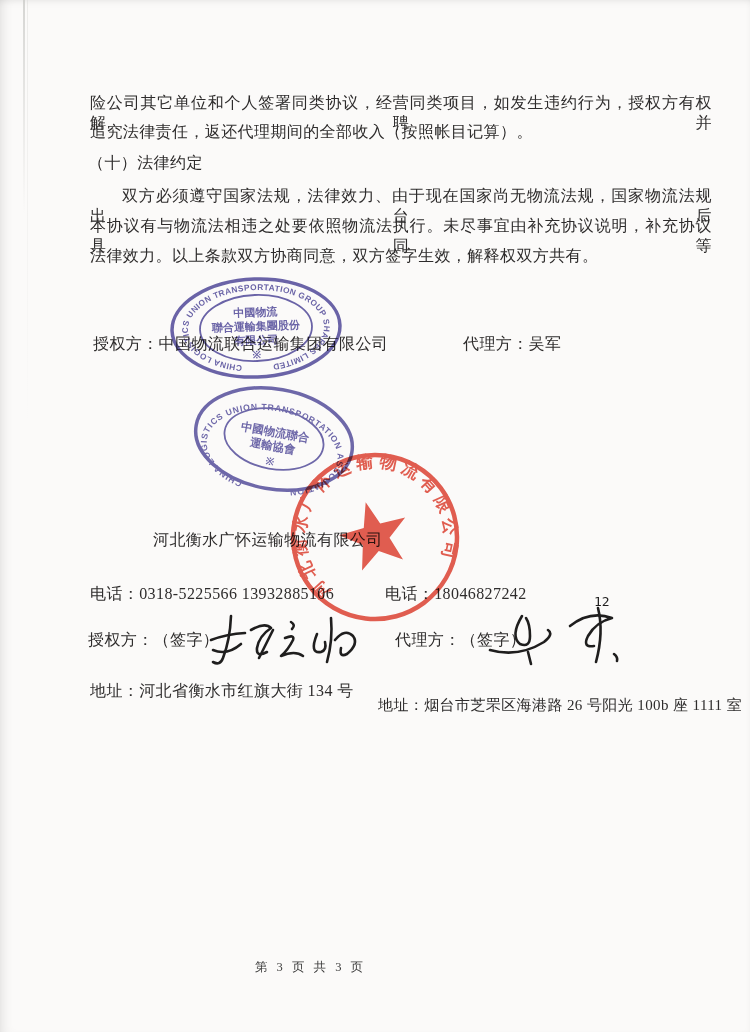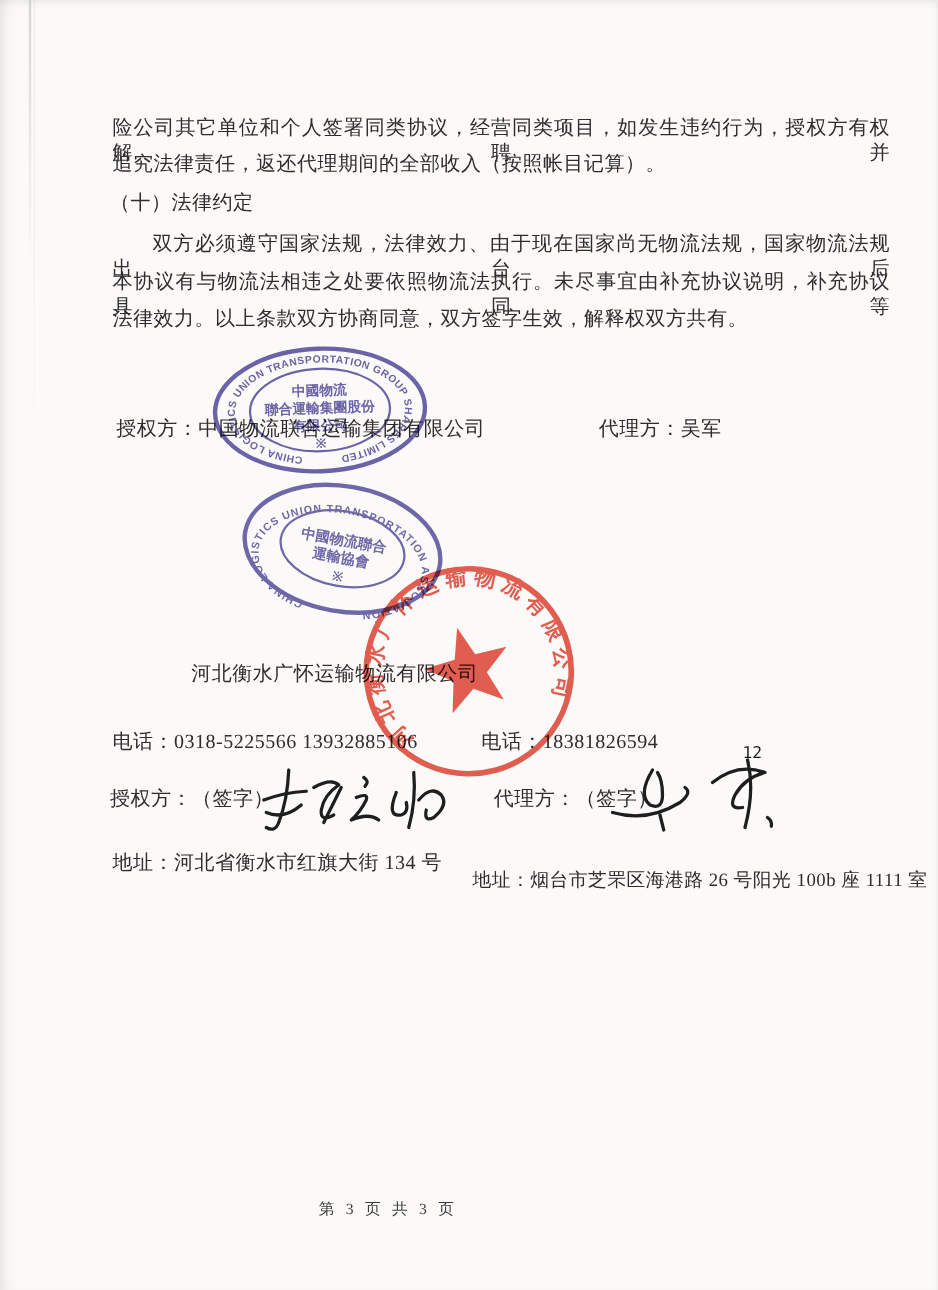--- a/index.html
+++ b/index.html
@@ -34,24 +34,24 @@
   <div class="crease2"></div>
 
   <div class="line just" style="left:90px;top:93px;">险公司其它单位和个人签署同类协议，经营同类项目，如发生违约行为，授权方有权解聘并</div>
   <div class="line" style="left:90px;top:122px;">追究法律责任，返还代理期间的全部收入（按照帐目记算）。</div>
   <div class="line" style="left:88px;top:153px;">（十）法律约定</div>
   <div class="line just indent" style="left:90px;top:186px;">双方必须遵守国家法规，法律效力、由于现在国家尚无物流法规，国家物流法规出台后</div>
   <div class="line" style="left:90px;top:246px;">法律效力。以上条款双方协商同意，双方签字生效，解释权双方共有。</div>
   <div class="line just" style="left:90px;top:216px;">本协议有与物流法相违之处要依照物流法执行。未尽事宜由补充协议说明，补充协议具同等</div>
 
   <div class="line" style="left:93px;top:334px;">授权方：中国物流联合运输集团有限公司</div>
-  <div class="line" style="left:479px;top:334px;">代理方：吴军</div>
+  <div class="line" style="left:463px;top:334px;">代理方：吴军</div>
   <div class="line" style="left:153px;top:530px;">河北衡水广怀运输物流有限公司</div>
   <div class="line" style="left:90px;top:584px;">电话：0318-5225566   13932885106</div>
-  <div class="line" style="left:385px;top:584px;">电话：18381826594</div>
+  <div class="line" style="left:385px;top:584px;">电话：18046827242</div>
   <div class="line" style="left:88px;top:630px;">授权方：（签字）</div>
   <div class="line" style="left:383px;top:630px;margin-left:12px;">代理方：（签字）</div>
   <div class="line" style="left:90px;top:681px;">地址：河北省衡水市红旗大街 134 号</div>
   <div class="line" style="left:378px;top:668px;font-size:15px;margin-top:28px;">地址：烟台市芝罘区海港路 26 号阳光 100b 座 1111 室</div>
 
   <div class="footer">第 3 页 共 3 页</div>
 
   <svg class="sig" style="left:193px;top:606px;" width="175" height="65" viewBox="0 0 175 65">
     <path d="M18,34 Q34,28 52,27"></path>
     <path d="M38,10 Q37,34 30,52 Q27,60 20,56"></path>

